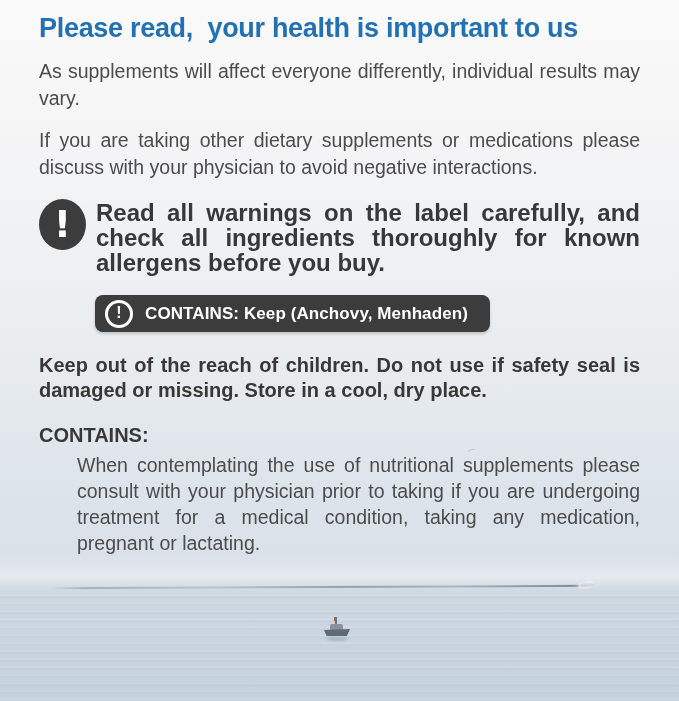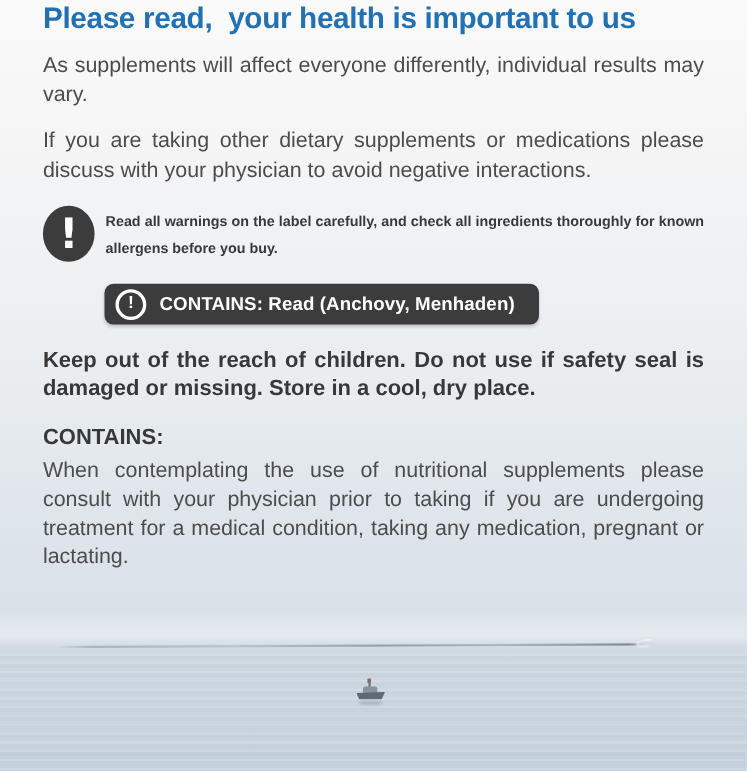--- a/index.html
+++ b/index.html
@@ -67,21 +67,21 @@
     position:absolute;left:0;top:12px;width:26px;height:7px;
     background:#5f6a76;
     clip-path:polygon(0 15%,100% 0,88% 100%,10% 100%);
   }
   .fb-reflection{
     position:absolute;left:2px;top:20px;width:22px;height:4px;
     background:rgba(120,135,150,.35);border-radius:50%;
     filter:blur(1px);
   }
   
-  .content{position:relative;z-index:2;padding:0 39px;}
+  .content{position:relative;z-index:2;padding:12px 39px;}
   .title{
     margin:0;padding-top:1px;
     font-size:27px;line-height:30px;font-weight:bold;
     letter-spacing:-.3px;
     white-space:pre-wrap;
   }
   .body-p{
     margin:15px 0 0 0;
     font-size:19.5px;line-height:27px;
     text-align:justify;
@@ -97,21 +97,21 @@
     display:flex;align-items:center;justify-content:center;
     margin-right:10px;margin-top:1px;
   }
   .warn-icon span{
     color:#fff;font-weight:bold;font-size:38px;line-height:1;
     font-family:"DejaVu Sans",sans-serif;
     transform:translateY(-1px);
   }
   .warn-text{
     margin:2px 0 0 0;
-    font-size:13px;line-height:25px;font-weight:bold;
+    font-size:24px;line-height:25px;font-weight:bold;
     text-align:justify;
   }
   .contains-badge{
     display:inline-flex;align-items:center;
     margin:20px 0 0 56px;
     height:37px;
     padding:0 22px 0 10px;
     border-radius:8px;
     box-shadow:0 2px 3px rgba(0,0,0,.18);
   }
@@ -171,22 +171,22 @@
       <div class="warn-icon" style="background: rgb(60, 60, 60);">
         <span>!</span>
       </div>
       <p class="warn-text" style="color: rgb(56, 56, 56);">Read all warnings on the label carefully, and check all ingredients thoroughly for known allergens before you buy.</p>
     </div>
 
     <div class="contains-badge" style="background: rgb(60, 60, 60); color: rgb(255, 255, 255);">
       <span class="badge-icon">
         <span>!</span>
       </span>
-      <span class="badge-text">CONTAINS: Read (Anchovy, Menhaden)</span>
+      <span class="badge-text">CONTAINS: Keep (Anchovy, Menhaden)</span>
     </div>
 
     <p class="keepout" style="color: rgb(56, 56, 56);">Keep out of the reach of children. Do not use if safety seal is damaged or missing. Store in a cool, dry place.</p>
 
     <h2 class="caution-label" style="color: rgb(56, 56, 56);">CONTAINS:</h2>
-    <p class="caution-text body-p" style="color: rgb(76, 76, 76);">When contemplating the use of nutritional supplements please consult with your physician prior to taking if you are undergoing treatment for a medical condition, taking any medication, pregnant or lactating.</p>
+    <p class="caution-text body-p" style="color: rgb(76, 76, 76); margin-left: 38px;">When contemplating the use of nutritional supplements please consult with your physician prior to taking if you are undergoing treatment for a medical condition, taking any medication, pregnant or lactating.</p>
   </div>
 
 </div>
 
 </body></html>

